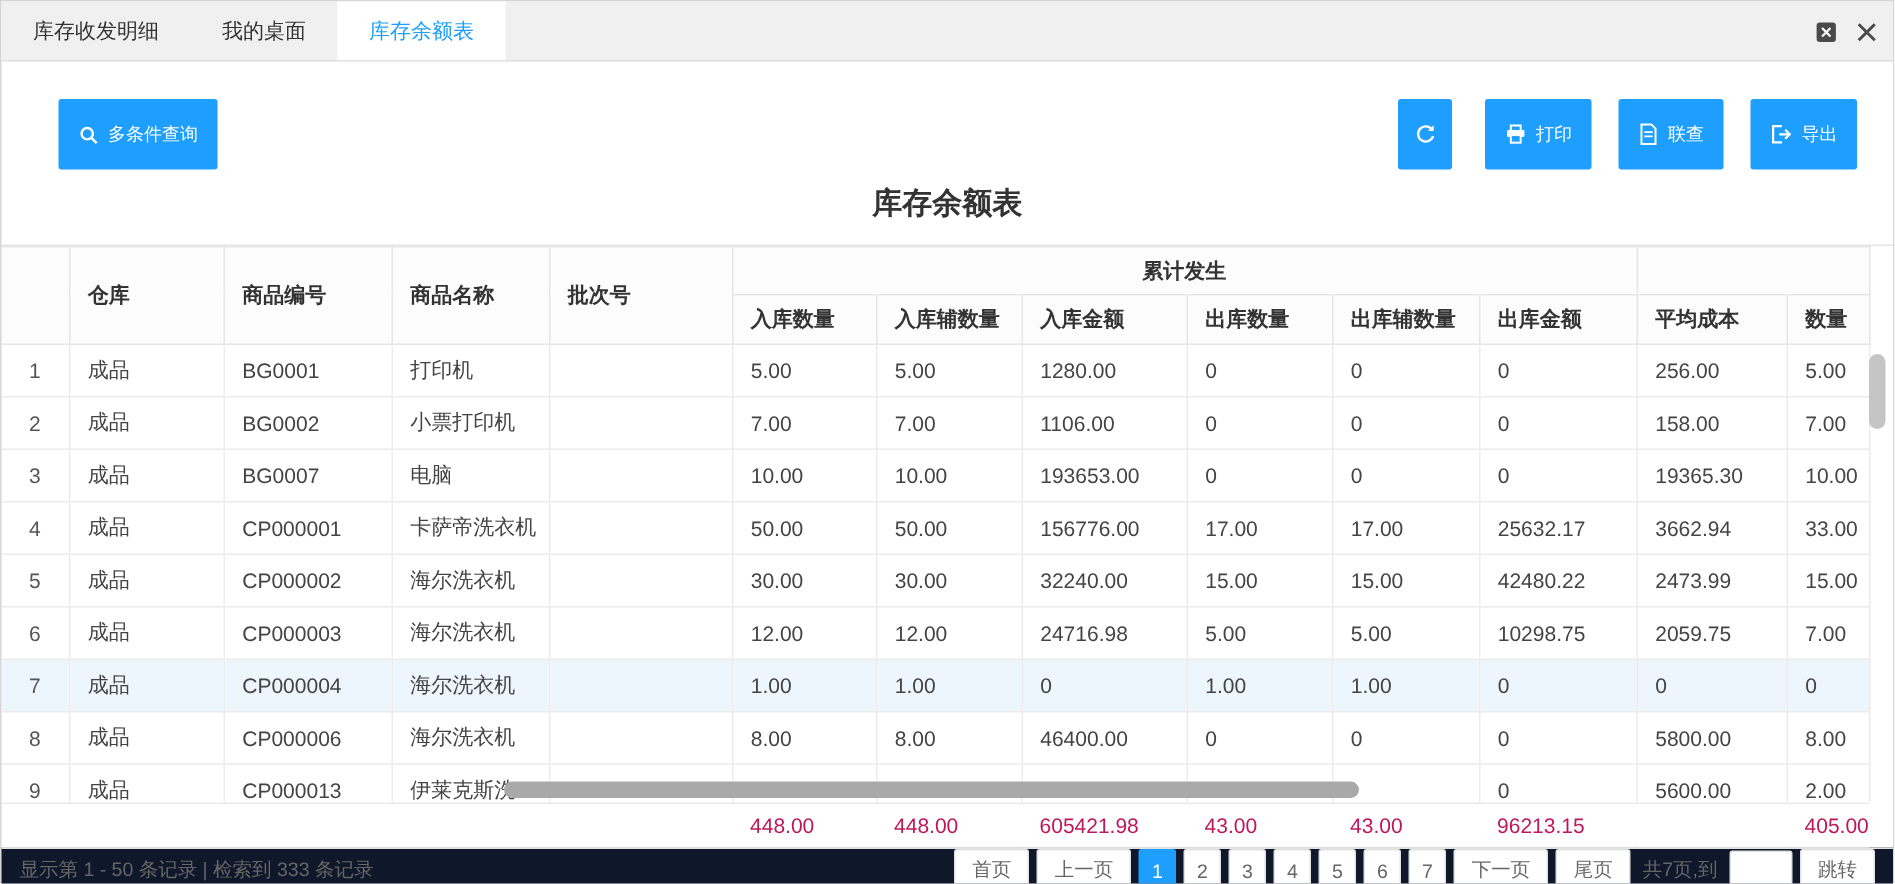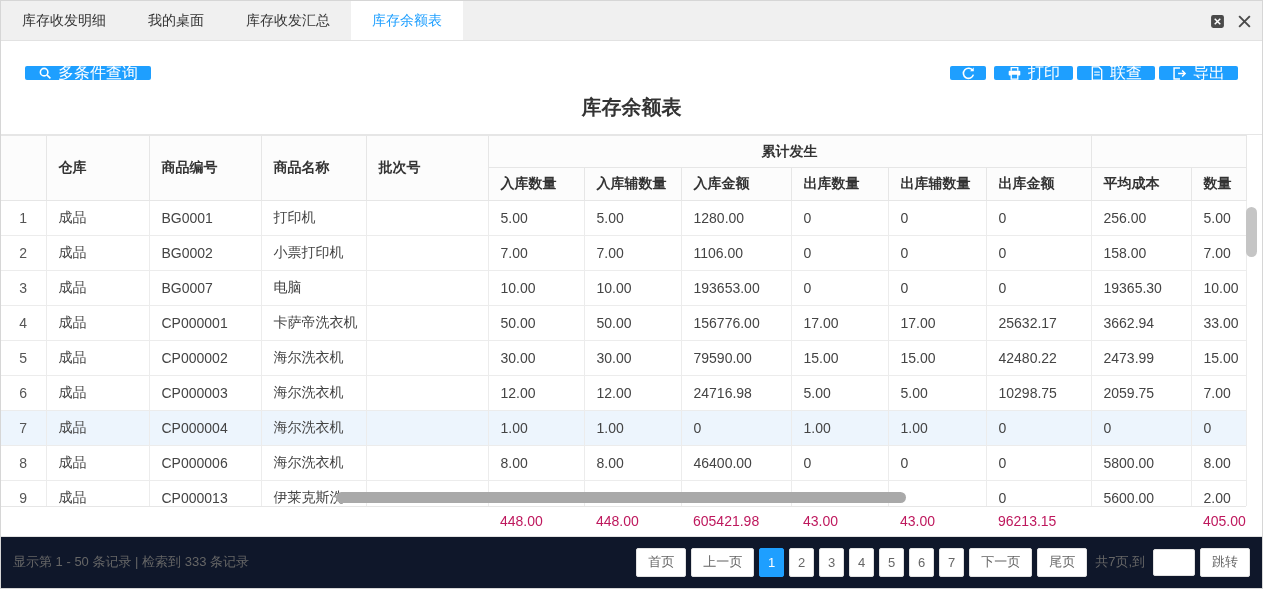--- a/index.html
+++ b/index.html
@@ -11,21 +11,21 @@
   .tabbar { height:40px; background:#f0f0f0; border-bottom:1px solid #e2e2e2; display:flex; position:relative; flex:none; }
   .tabs { display:flex; }
   .tab { padding:0 21px; line-height:39px; font-size:14px; color:#333; cursor:pointer; white-space:nowrap; }
   .tab.active { background:#fff; color:#1E9FFF; }
   .tabbar-icons { position:absolute; right:10px; top:0; height:40px; display:flex; align-items:center; gap:12px; }
   .tabbar-icons span { display:flex; cursor:pointer; }
 
   
   .toolbar { padding:25px 24px 0; display:flex; justify-content:space-between; align-items:flex-start; flex:none; }
   .toolbar-right { display:flex; gap:4px; }
-  .btn { background:#1E9FFF; color:#fff; border:none; height:14px; border-radius:2px; font-size:16px; display:inline-flex; align-items:center; gap:6px; padding:0 13px; cursor:pointer; font-family:inherit; }
+  .btn { background:#1E9FFF; color:#fff; border:none; height:47px; border-radius:2px; font-size:12px; display:inline-flex; align-items:center; gap:6px; padding:0 13px; cursor:pointer; font-family:inherit;margin-left:14px; }
   .btn.icon-only { width:36px; justify-content:center; padding:0; margin-right:4px; }
   .btn svg { flex:none; display:block; }
 
   .page-title { text-align:center; font-size:20px; font-weight:700; color:#333; margin-top:9px; line-height:28px; flex:none; }
 
   
   .table-area { margin-top:13px; border-top:1px solid #e6e6e6; flex:none; position:relative; }
   .table-viewport { height:371px; overflow:hidden; position:relative; }
   table.grid { border-collapse:collapse; table-layout:fixed; width:1245px; font-size:14px; }
   table.grid thead tr:first-child th { height:32px; }
@@ -56,21 +56,20 @@
 </style>
 </head>
 <body>
 
 <div class="window">
 
   <div class="tabbar">
     <div class="tabs">
         <div class="tab">库存收发明细</div>
         <div class="tab">我的桌面</div>
-        <div class="tab">库存收发汇总</div>
         <div class="tab active">库存余额表</div>
       </div>
     <div class="tabbar-icons">
       <span>
         <svg width="15" height="15" viewBox="0 0 14 14">
             <rect x="1" y="1" width="12" height="12" rx="2" fill="#4a4a4a"></rect>
             <path d="M4.4 4.4l5.2 5.2M9.6 4.4L4.4 9.6" stroke="#fff" stroke-width="1.4"></path>
           </svg>
       </span>
       <span>
@@ -238,21 +237,21 @@
               <td>33.00</td>
             </tr>
             <tr>
               <td class="idx">5</td>
               <td>成品</td>
               <td>CP000002</td>
               <td>海尔洗衣机</td>
               <td></td>
               <td>30.00</td>
               <td>30.00</td>
-              <td>79590.00</td>
+              <td>32240.00</td>
               <td>15.00</td>
               <td>15.00</td>
               <td>42480.22</td>
               <td>2473.99</td>
               <td>15.00</td>
             </tr>
             <tr>
               <td class="idx">6</td>
               <td>成品</td>
               <td>CP000003</td>

